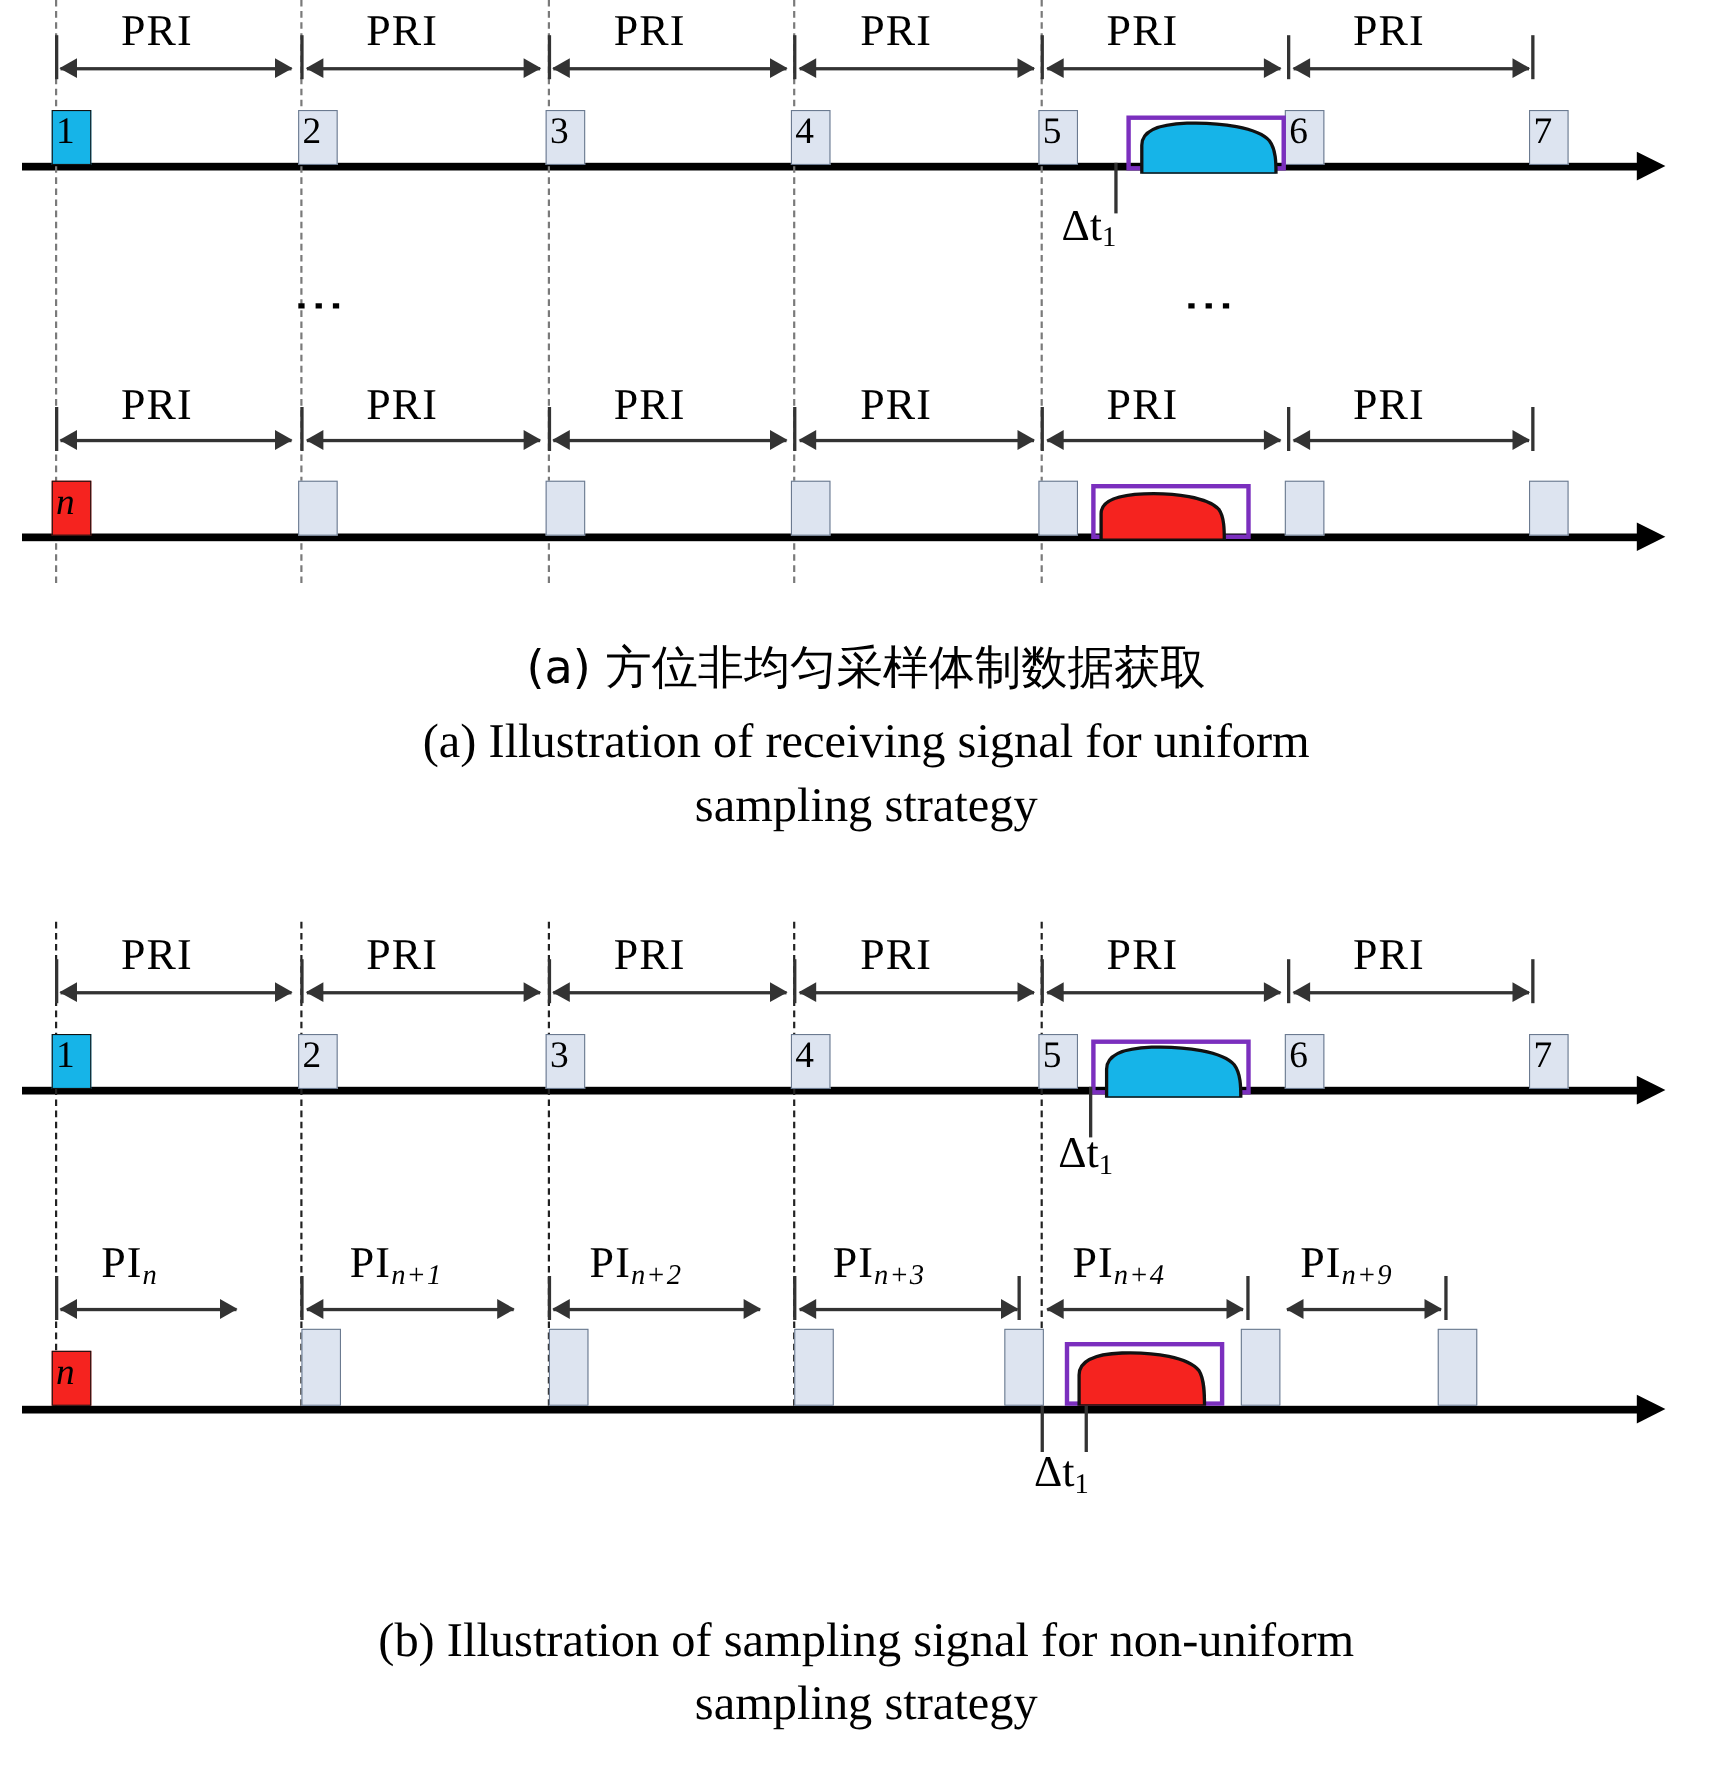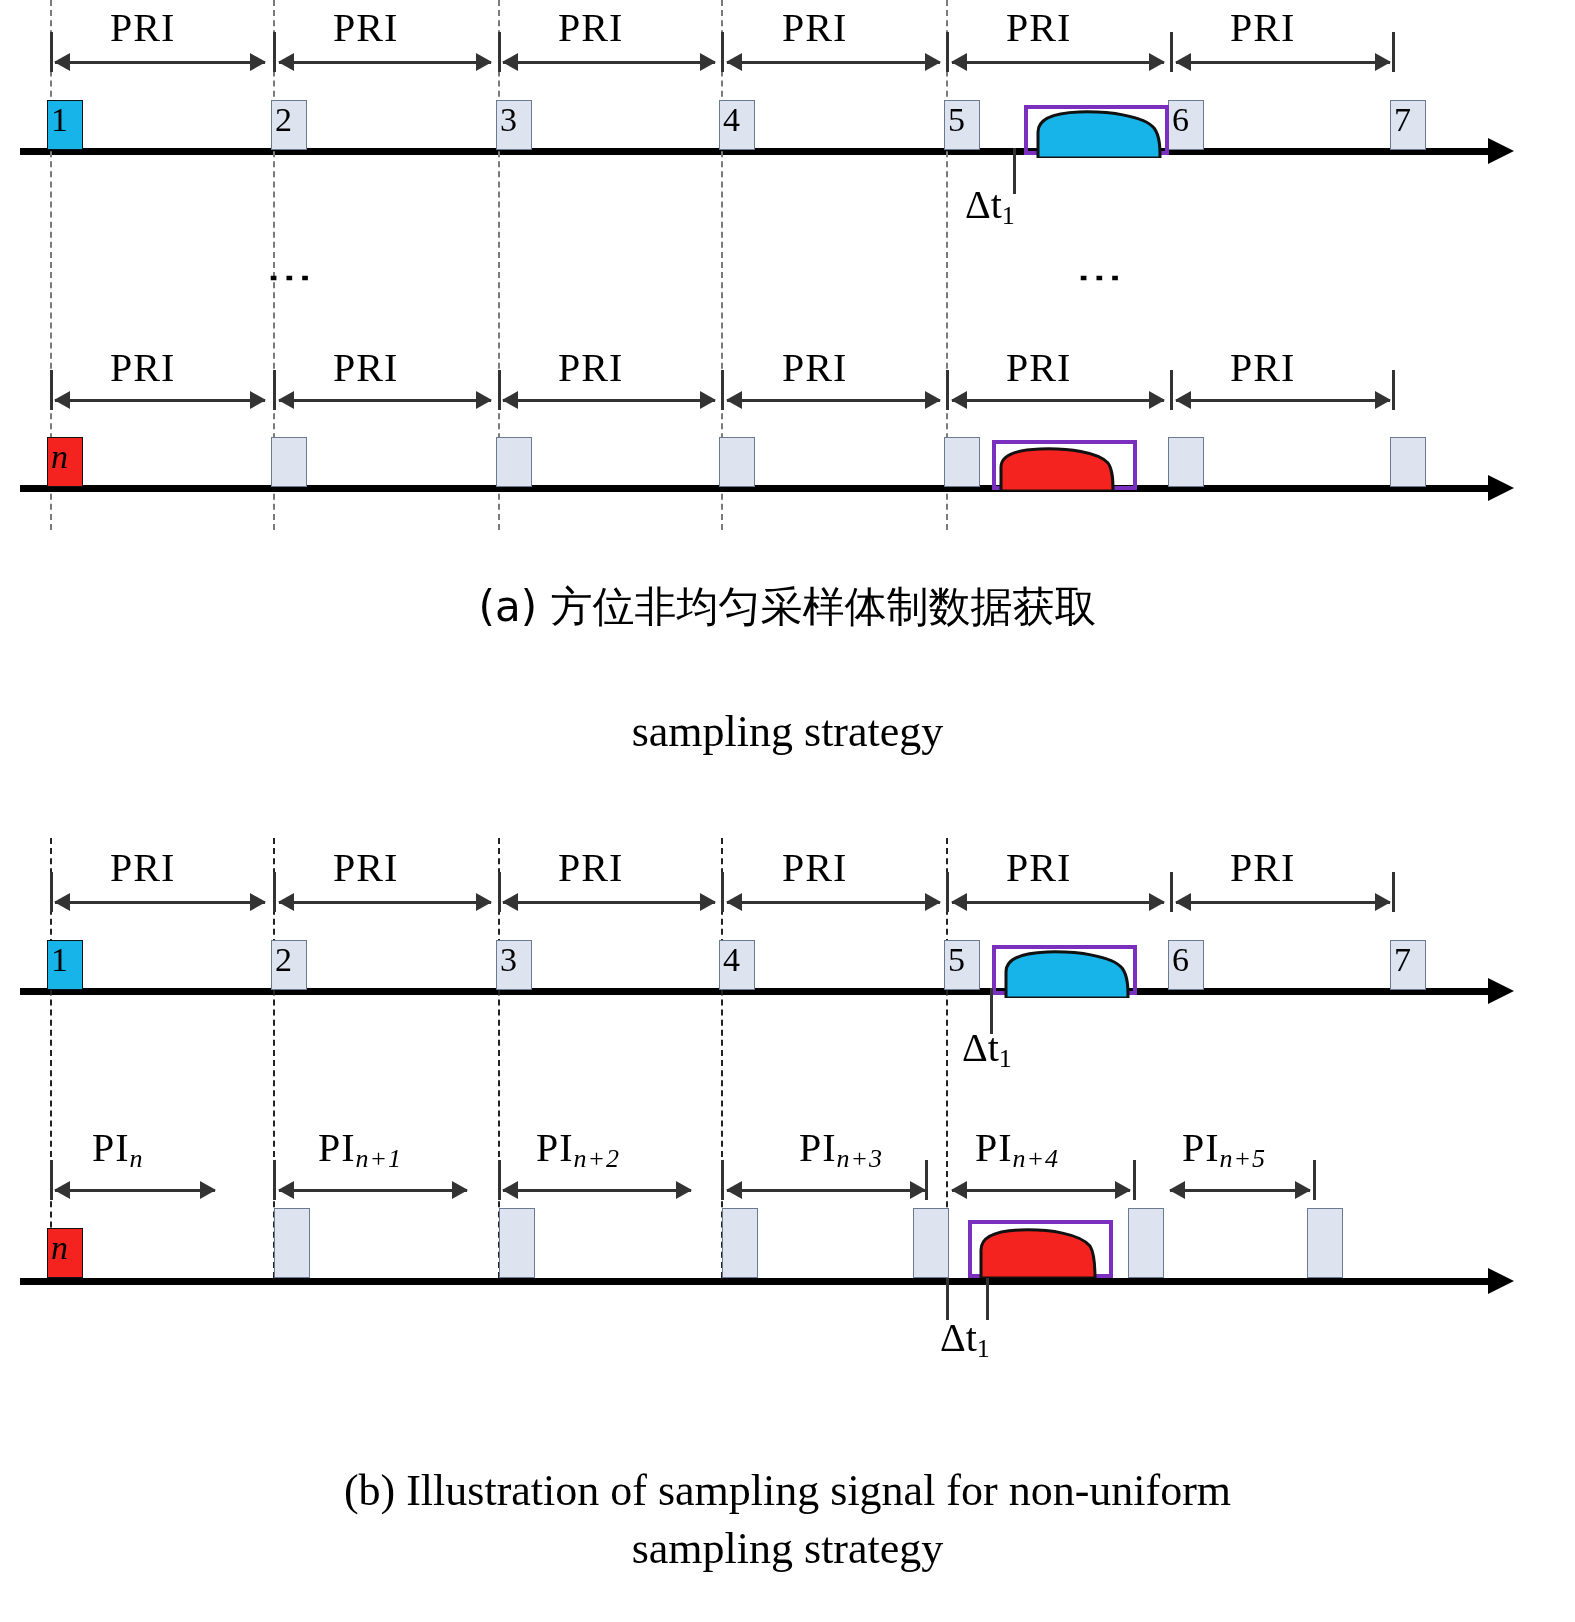--- a/index.html
+++ b/index.html
@@ -134,20 +134,21 @@
   <div class="pulse" style="left:1390px;top:437px;width:36px;height:50px;"></div>
 
   <div class="purplebox" style="left:992px;top:440px;width:145px;height:50px;"></div>
   <svg class="blob" style="left:998px;top:447px;" width="118" height="44" viewBox="0 0 118 44">
     <path d="M3 44 L3 20 C3 9 16 3 42 2 C70 1 100 5 110 16 C115 23 115 35 115 44 Z" fill="#f5231f" stroke="#111" stroke-width="3"></path>
   </svg>
 
   <div class="caption" style="top:578px;">
     <span class="cn">(a) 方位非均匀采样体制数据获取</span>
   </div>
+  <div class="caption" style="top:645px;">(a) Illustration of receiving signal for uniform</div>
   <div class="caption" style="top:703px;">sampling strategy</div>
 
   <div class="axis" style="left:20px;top:988px;width:1470px;"></div>
   <div class="arrowhead" style="left:1488px;top:978px;"></div>
 
   <div class="vdash dark" style="left:50px;top:838px;height:440px;"></div>
   <div class="vdash dark" style="left:273px;top:838px;height:440px;"></div>
   <div class="vdash dark" style="left:498px;top:838px;height:440px;"></div>
   <div class="vdash dark" style="left:721px;top:838px;height:440px;"></div>
   <div class="vdash dark" style="left:946px;top:838px;height:440px;"></div>
@@ -223,28 +224,28 @@
 
   <div class="pritext" style="left:92px;top:1128px;text-align:right;">
     <span>PI</span><span class="sub">n</span>
   </div>
   <div class="pritext" style="left:318px;top:1128px;">
     <span>PI</span><span class="sub">n+1</span>
   </div>
   <div class="pritext" style="left:536px;top:1128px;">
     <span>PI</span><span class="sub">n+2</span>
   </div>
-  <div class="pritext" style="left:799px;top:1128px;">
+  <div class="pritext" style="left:757px;top:1128px;">
     <span>PI</span><span class="sub">n+3</span>
   </div>
   <div class="pritext" style="left:975px;top:1128px;">
     <span>PI</span><span class="sub">n+4</span>
   </div>
   <div class="pritext" style="left:1182px;top:1128px;">
-    <span>PI</span><span class="sub">n+5</span>
+    <span>PI</span><span class="sub">n+9</span>
   </div>
 
   <div class="pulse red" style="left:47px;top:1228px;width:36px;height:50px;">
     <span class="lbl it">n</span>
   </div>
   <div class="pulse" style="left:274px;top:1208px;width:36px;height:70px;"></div>
   <div class="pulse" style="left:499px;top:1208px;width:36px;height:70px;"></div>
   <div class="pulse" style="left:722px;top:1208px;width:36px;height:70px;"></div>
   <div class="pulse" style="left:913px;top:1208px;width:36px;height:70px;"></div>
   <div class="pulse" style="left:1128px;top:1208px;width:36px;height:70px;"></div>

